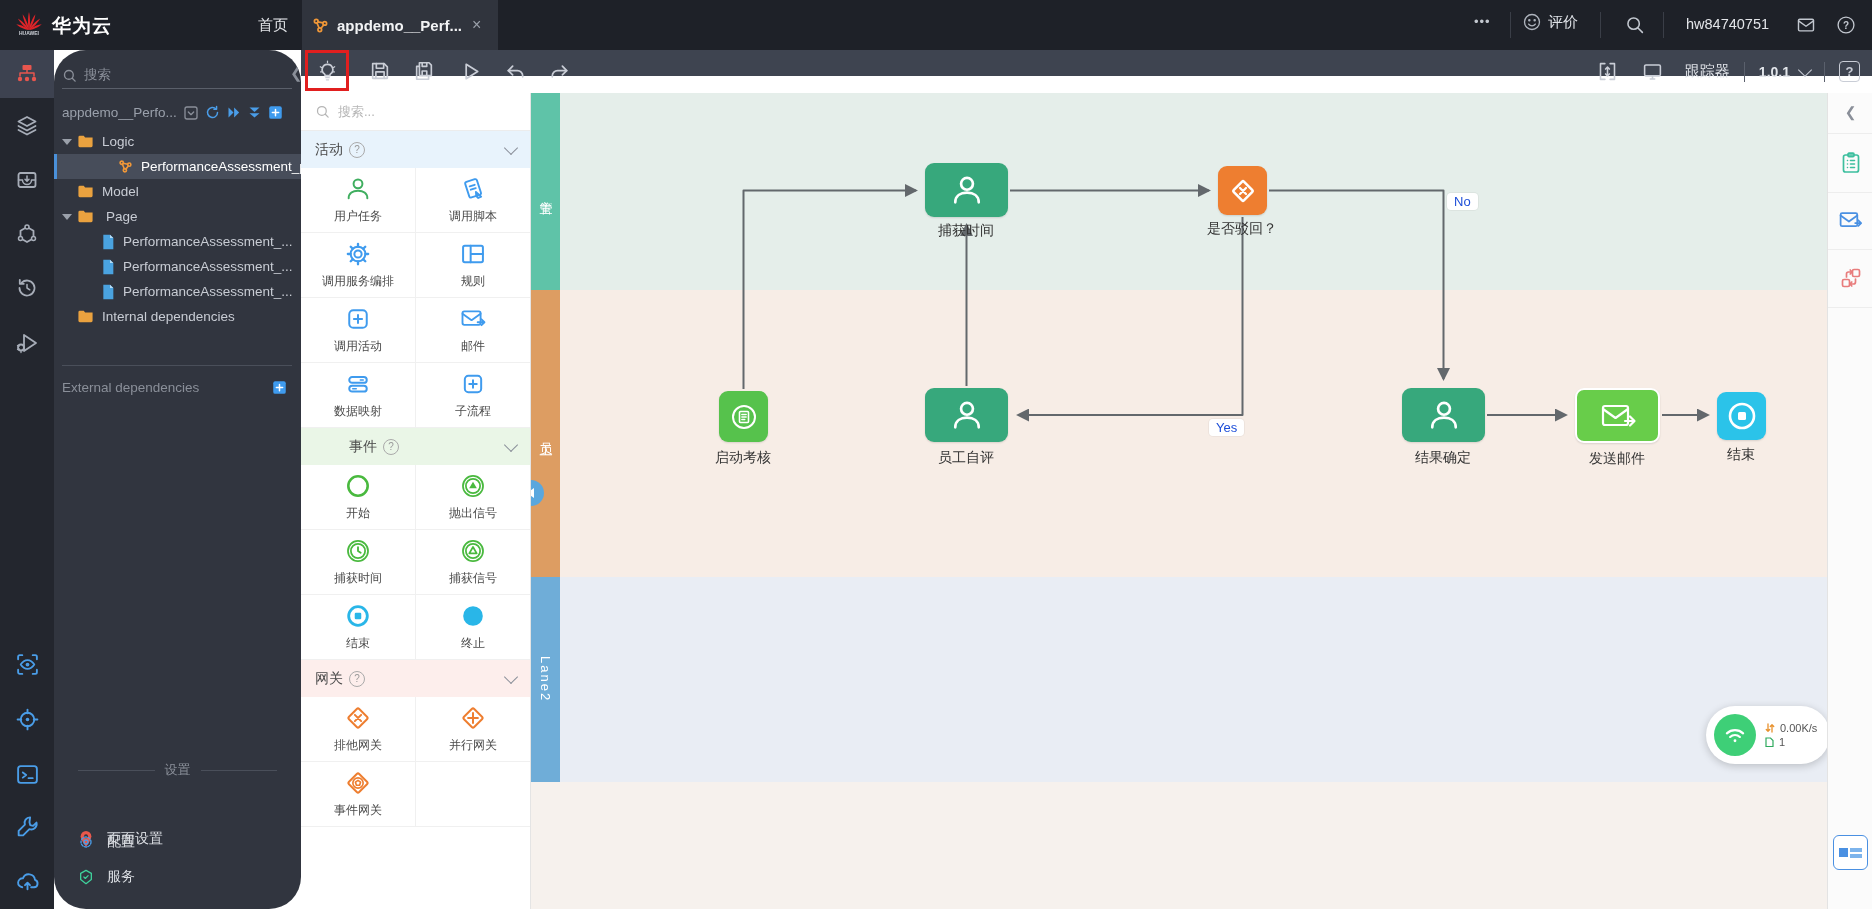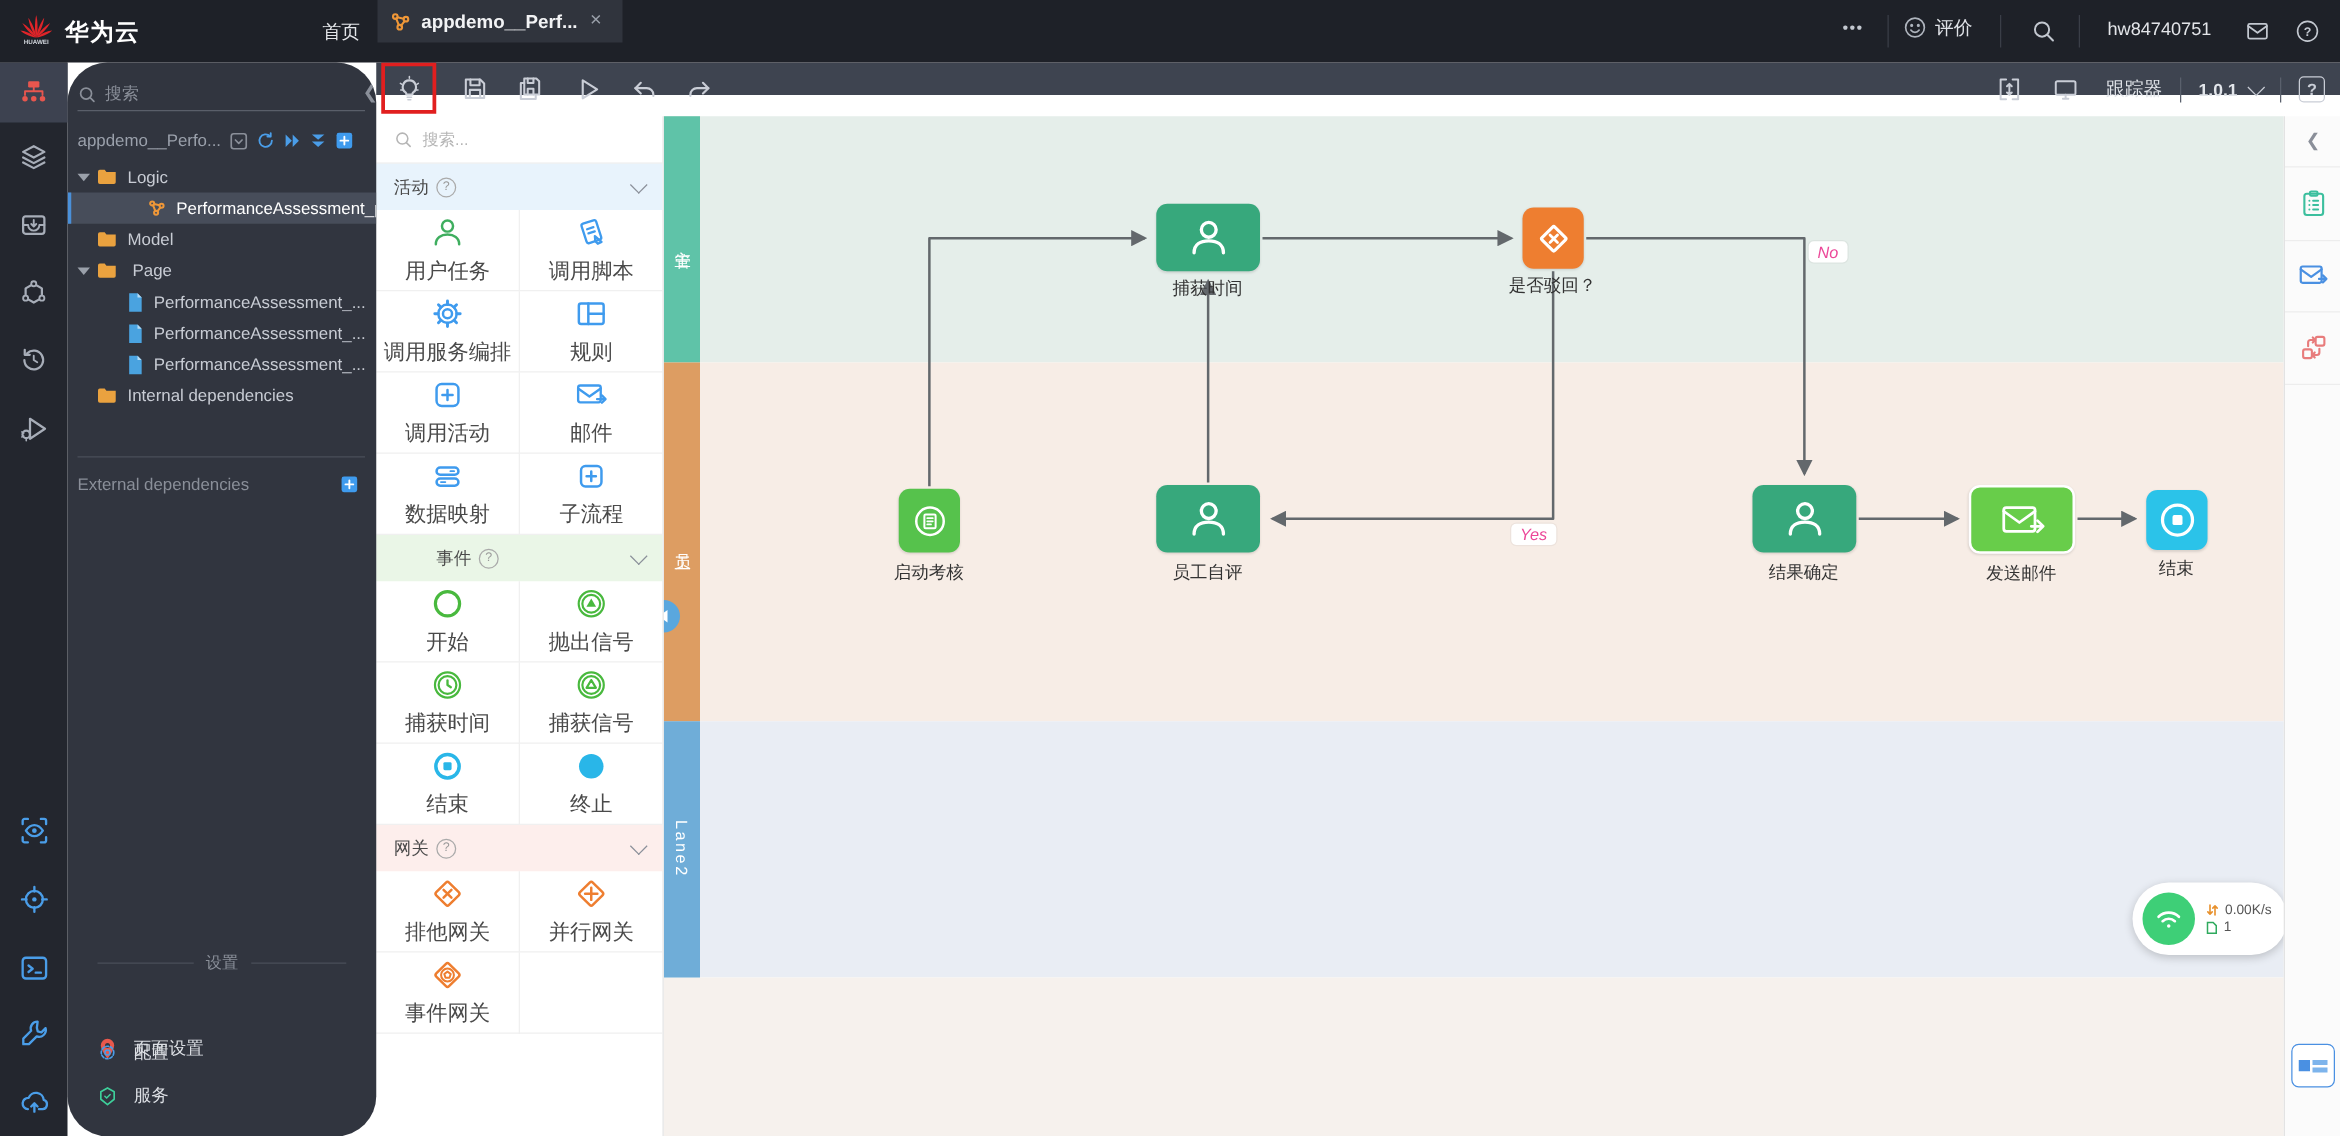--- a/index.html
+++ b/index.html
@@ -6,21 +6,21 @@
   body{width:1872px;height:909px;position:relative;overflow:hidden;
        font-family:"Liberation Sans","DejaVu Sans",sans-serif;background:#fff;
        -webkit-font-smoothing:antialiased;}
   .abs{position:absolute;}
   svg.ic{fill:none;stroke:currentColor;stroke-width:1.8;stroke-linecap:round;stroke-linejoin:round;display:block;}
   
   #topbar{left:0;top:0;width:1872px;height:50px;background:#1e2128;color:#d8dbe0;z-index:30;}
   #topbar .vdiv{width:1px;height:26px;background:#3a3e47;top:12px;}
   .brand{left:52px;top:13px;font-size:19px;font-weight:bold;color:#fff;letter-spacing:1px;}
   .navhome{left:258px;top:16px;font-size:15px;color:#e3e5e9;cursor:pointer;}
-  #tab{left:302px;top:0;width:196px;height:34px;background:#30343d;display:flex;align-items:center;gap:8px;padding:0 10px;box-sizing:border-box;}
+  #tab{left:302px;top:0;width:196px;height:50px;background:#30343d;display:flex;align-items:center;gap:8px;padding:0 10px;box-sizing:border-box;}
   #tab .t{font-size:15px;font-weight:bold;color:#f2f3f5;white-space:nowrap;overflow:hidden;}
   #tab .x{color:#9aa0aa;font-size:16px;margin-left:2px;cursor:pointer;}
   .tbr{display:flex;align-items:center;color:#b9bec7;}
   
   #subbar{left:301px;top:50px;width:1571px;height:26px;background:#3e4450;z-index:20;color:#c9cdd6;}
   #subbar .tool{position:absolute;top:10px;cursor:pointer;}
   #redbox{left:4px;top:0px;width:44px;height:41px;border:3px solid #e11f1f;box-sizing:border-box;z-index:5;}
   .sb-right{position:absolute;top:0;right:0;height:43px;display:flex;align-items:center;}
   .sb-right .vdiv{width:1px;height:20px;background:#5a606c;margin:0 14px;}
   .sb-txt{font-size:14px;color:#e2e5ea;}
@@ -39,29 +39,29 @@
   
   #palette{left:301px;top:93px;width:230px;height:816px;background:#fff;border-right:1px solid #e4e4e4;box-sizing:border-box;z-index:10;}
   .psearch{height:37px;border-bottom:1px solid #ececec;display:flex;align-items:center;gap:8px;padding-left:14px;color:#b5b5b5;font-size:13px;}
   .phead{height:37px;display:flex;align-items:center;padding:0 14px;font-size:14px;color:#4a4a4a;gap:6px;}
   .phead .sp{flex:1;}
   .phead .q{width:14px;height:14px;border:1px solid #aaa;border-radius:50%;color:#999;font-size:10px;display:flex;align-items:center;justify-content:center;}
   .chev{width:9px;height:9px;border-right:1.6px solid #8a8f99;border-bottom:1.6px solid #8a8f99;transform:rotate(45deg);margin-top:-4px;}
   .pgrid{display:grid;grid-template-columns:115px 114px;}
   .pcell{height:64px;border-bottom:1px solid #f0f0f0;display:flex;flex-direction:column;align-items:center;justify-content:center;gap:5px;cursor:grab;}
   .pcell.c1{border-right:1px solid #f0f0f0;}
-  .pcell .lbl{font-size:17px;color:#4a4a4a;}
+  .pcell .lbl{font-size:12px;color:#4a4a4a;}
   .blue{color:#3f9bee;}.green{color:#3fae5f;}.egreen{color:#49b93e;}.orange{color:#ee7e30;}
   
   #canvas{left:531px;top:93px;width:1296px;height:816px;overflow:visible;z-index:1;}
   .band{position:absolute;left:0;width:1296px;}
   .lane{position:absolute;left:0;width:29px;display:flex;align-items:center;justify-content:center;color:#fff;font-size:13px;writing-mode:vertical-rl;letter-spacing:2px;}
   .node{position:absolute;border-radius:9px;display:flex;align-items:center;justify-content:center;color:#fff;box-shadow:0 1px 2px rgba(0,0,0,.12);}
   .nlabel{position:absolute;width:140px;text-align:center;font-size:14px;color:#333;}
-  .pill{position:absolute;background:#fff;border-radius:4px;padding:1px 7px;font-size:13px;color:#ec4899;box-shadow:0 0 0 1px rgba(0,0,0,.04);font-style:italic;}
+  .pill{position:absolute;background:#fff;border-radius:4px;padding:1px 7px;font-size:13px;color:#1d4ed8;box-shadow:0 0 0 1px rgba(0,0,0,.04);}
   #collapser{position:absolute;left:-13px;top:387px;width:26px;height:26px;border-radius:50%;background:#5aa7de;display:flex;align-items:center;justify-content:center;cursor:pointer;z-index:6;}
   #netwidget{position:absolute;left:1175px;top:613px;width:124px;height:58px;background:#fff;border-radius:29px;box-shadow:0 2px 8px rgba(0,0,0,.2);display:flex;align-items:center;padding:0 10px 0 8px;box-sizing:border-box;gap:8px;z-index:7;}
   #netwidget .col{display:flex;flex-direction:column;gap:2px;font-size:11px;color:#555;}
   #netwidget .row{display:flex;align-items:center;gap:4px;}
   
   #rrail{left:1827px;top:93px;width:45px;height:816px;background:#fbfbfb;border-left:1px solid #e3e3e3;box-sizing:border-box;z-index:10;}
   #rrail .cell{position:absolute;left:0;width:45px;height:58px;display:flex;align-items:center;justify-content:center;border-bottom:1px solid #ededed;cursor:pointer;}
   #ptoggle{position:absolute;left:5px;top:742px;width:33px;height:33px;border:1.5px solid #4a90e2;border-radius:6px;background:#fff;display:flex;align-items:center;justify-content:center;gap:2px;cursor:pointer;}
 </style>
 </head>

